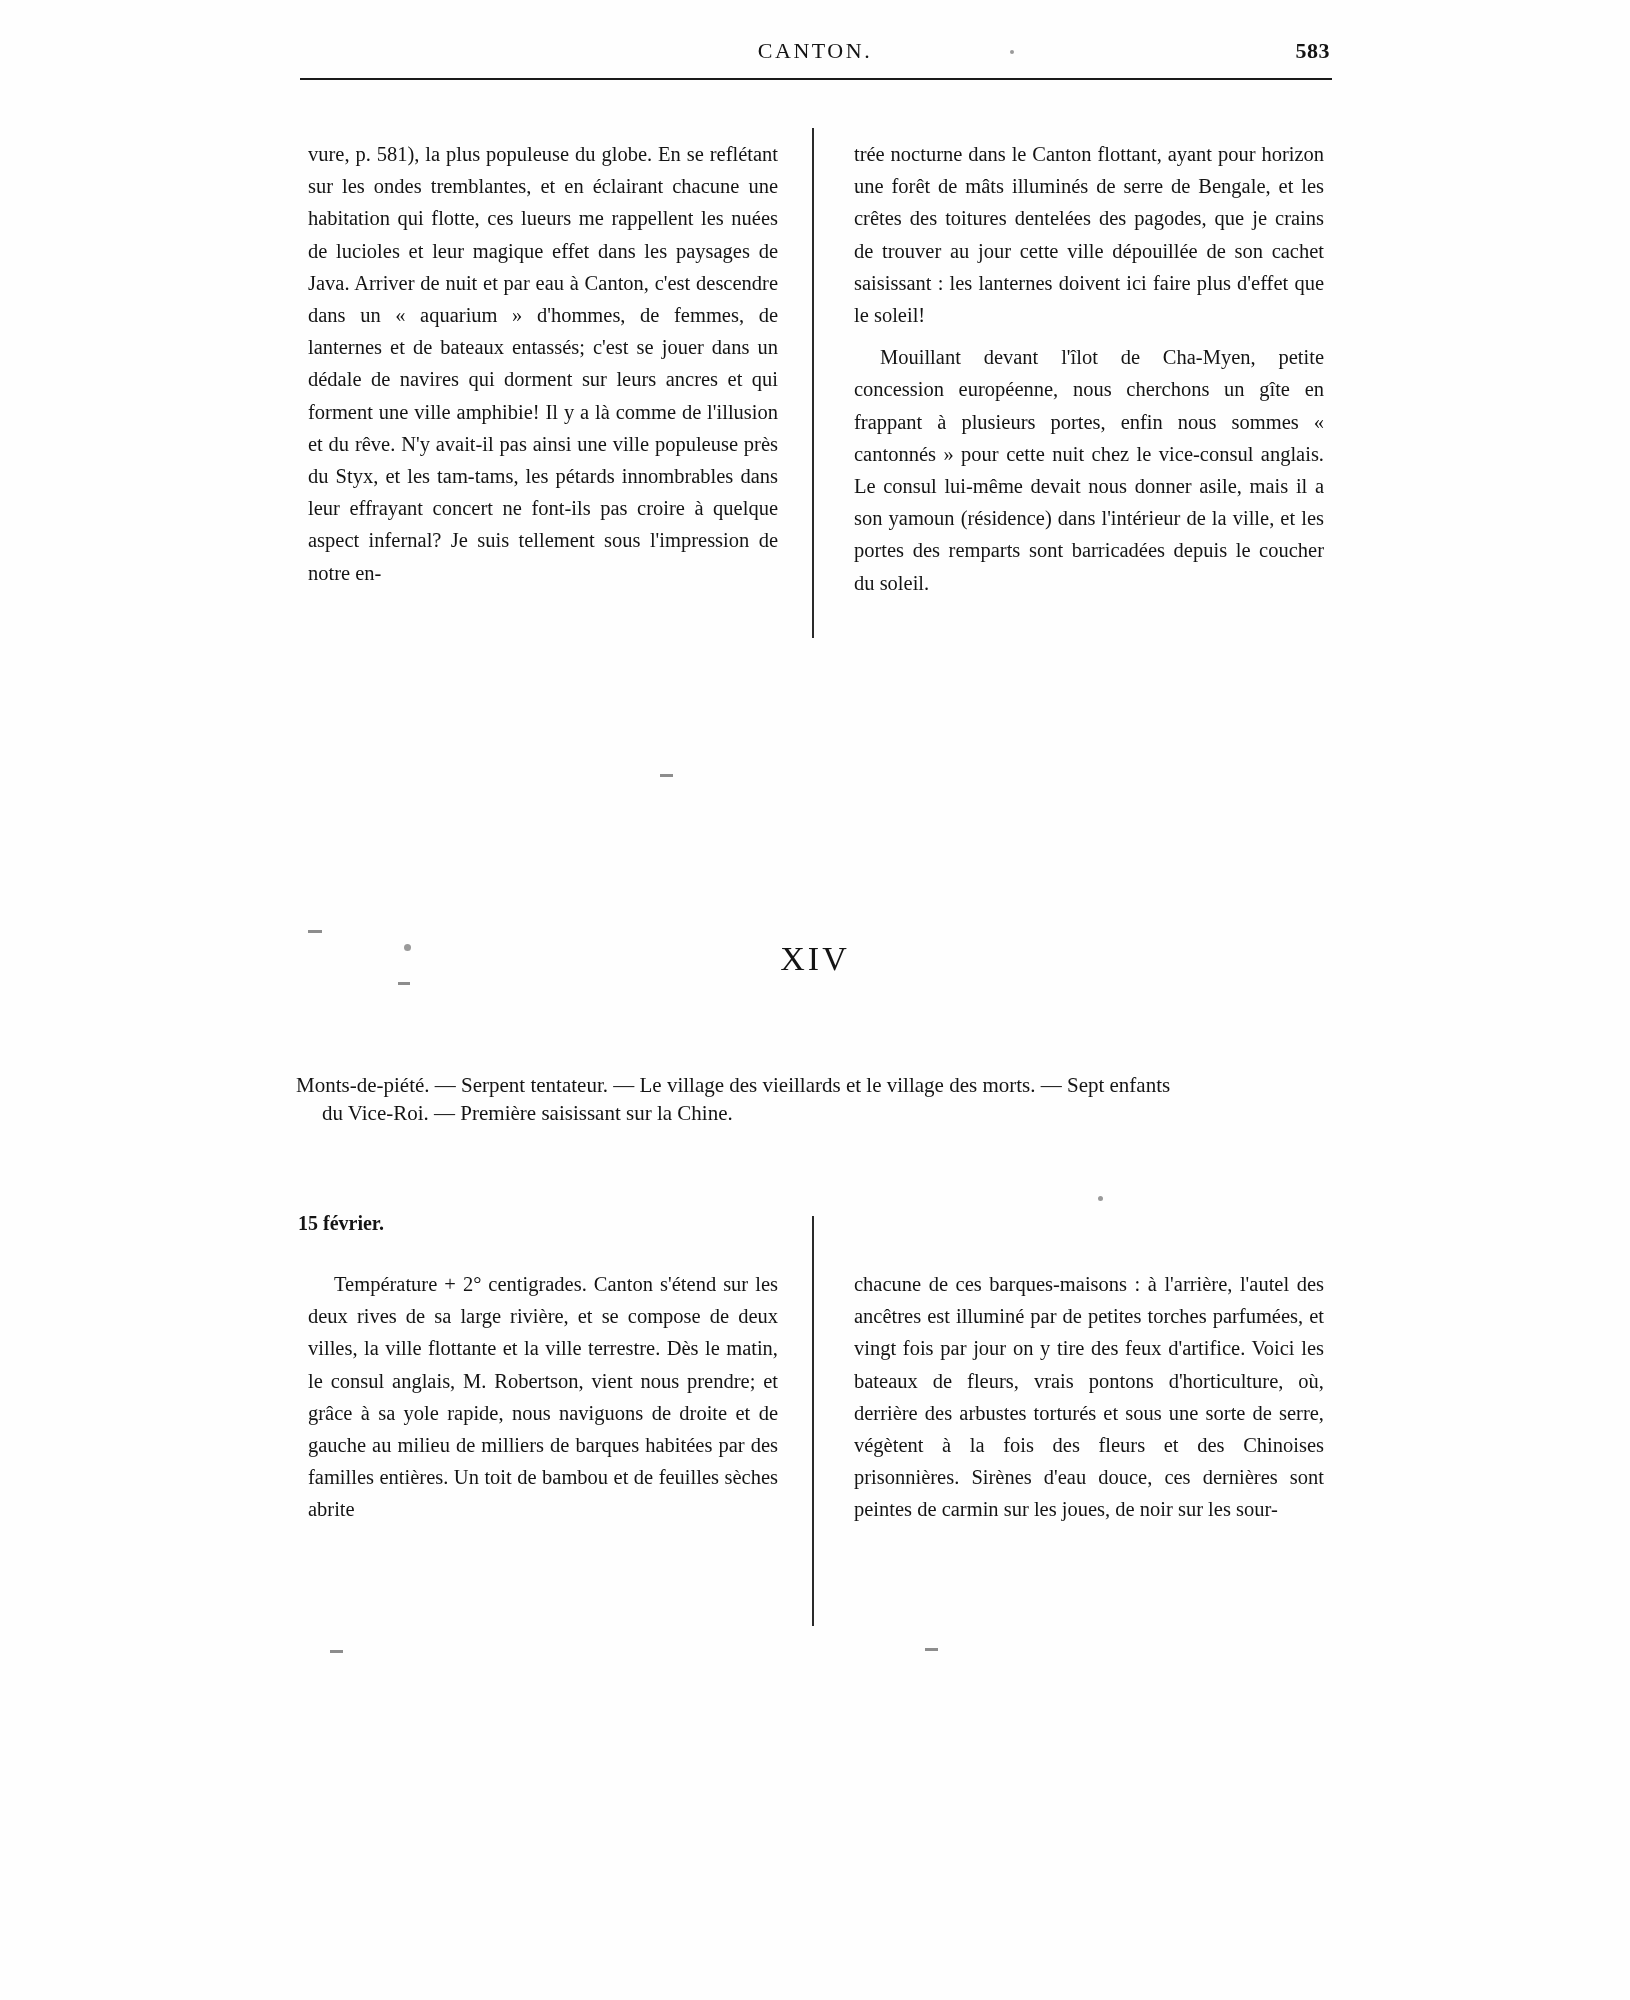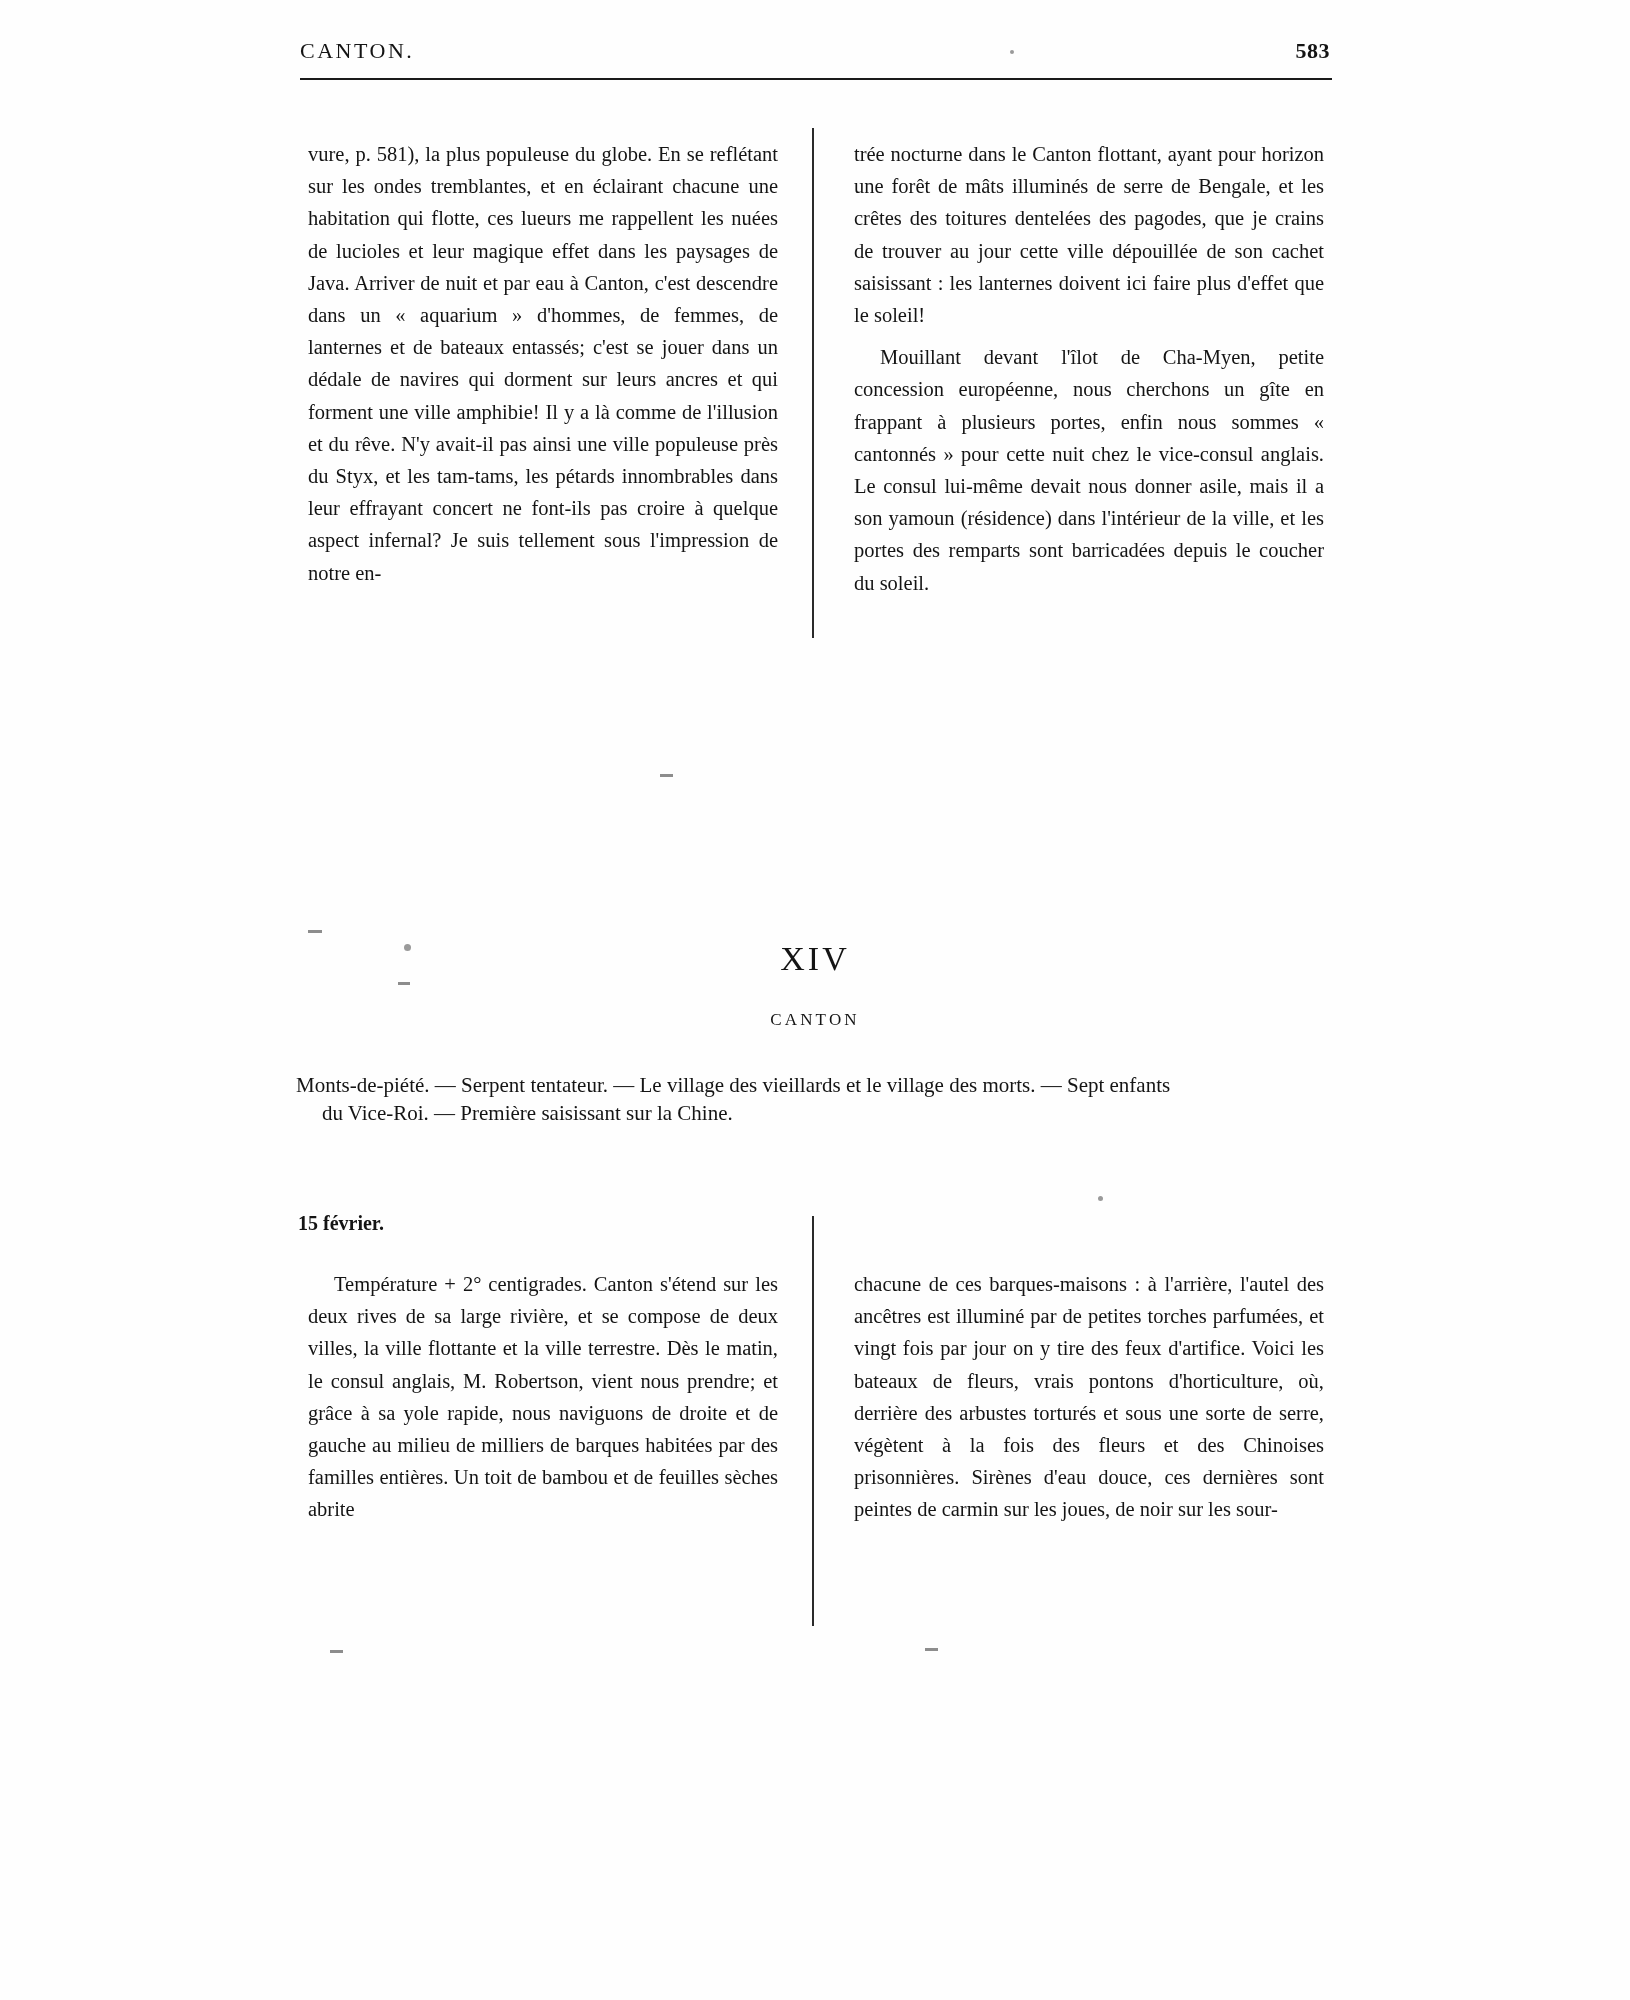--- a/index.html
+++ b/index.html
@@ -25,20 +25,21 @@
   .runhead {
     position: absolute;
     left: 300px;
     top: 38px;
     width: 1030px;
     height: 34px;
   }
   .runhead .title {
     position: absolute;
     left: 0; right: 0;
+    text-align: center;
     font-size: 22px;
     letter-spacing: 2.5px;
     font-family: "Liberation Serif", serif;
   }
   .runhead .folio {
     position: absolute;
     right: 0;
     top: 0;
     font-size: 22px;
     font-weight: bold;
@@ -162,21 +163,20 @@
     <div class="col left">
       <p class="p">vure, p. 581), la plus populeuse du globe. En se reflétant sur les ondes tremblantes, et en éclairant chacune une habitation qui flotte, ces lueurs me rappellent les nuées de lucioles et leur magique effet dans les paysages de Java. Arriver de nuit et par eau à Canton, c'est descendre dans un « aquarium » d'hommes, de femmes, de lanternes et de bateaux entassés; c'est se jouer dans un dédale de navires qui dorment sur leurs ancres et qui forment une ville amphibie! Il y a là comme de l'illusion et du rêve. N'y avait-il pas ainsi une ville populeuse près du Styx, et les tam-tams, les pétards innombrables dans leur effrayant concert ne font-ils pas croire à quelque aspect infernal? Je suis tellement sous l'impression de notre en-</p>
     </div>
     <div class="col right">
       <p class="p">trée nocturne dans le Canton flottant, ayant pour horizon une forêt de mâts illuminés de serre de Bengale, et les crêtes des toitures dentelées des pagodes, que je crains de trouver au jour cette ville dépouillée de son cachet saisissant : les lanternes doivent ici faire plus d'effet que le soleil!</p>
       <p class="p ind">Mouillant devant l'îlot de Cha-Myen, petite concession européenne, nous cherchons un gîte en frappant à plusieurs portes, enfin nous sommes « cantonnés » pour cette nuit chez le vice-consul anglais. Le consul lui-même devait nous donner asile, mais il a son yamoun (résidence) dans l'intérieur de la ville, et les portes des remparts sont barricadées depuis le coucher du soleil.</p>
     </div>
   </div>
 
   <div class="chapnum">XIV</div>
-  <div class="chaptitle">CANTON</div>
   <div class="argument">
     <span>Monts-de-piété. — Serpent tentateur. — Le village des vieillards et le village des morts. — Sept enfants</span>
     <span class="l2">du Vice-Roi. — Première saisissant sur la Chine.</span>
   </div>
 
   <div class="dateline">15 février.</div>
 
   <div class="divider2"></div>
   <div class="lowerblock">
     <div class="col left lower">

